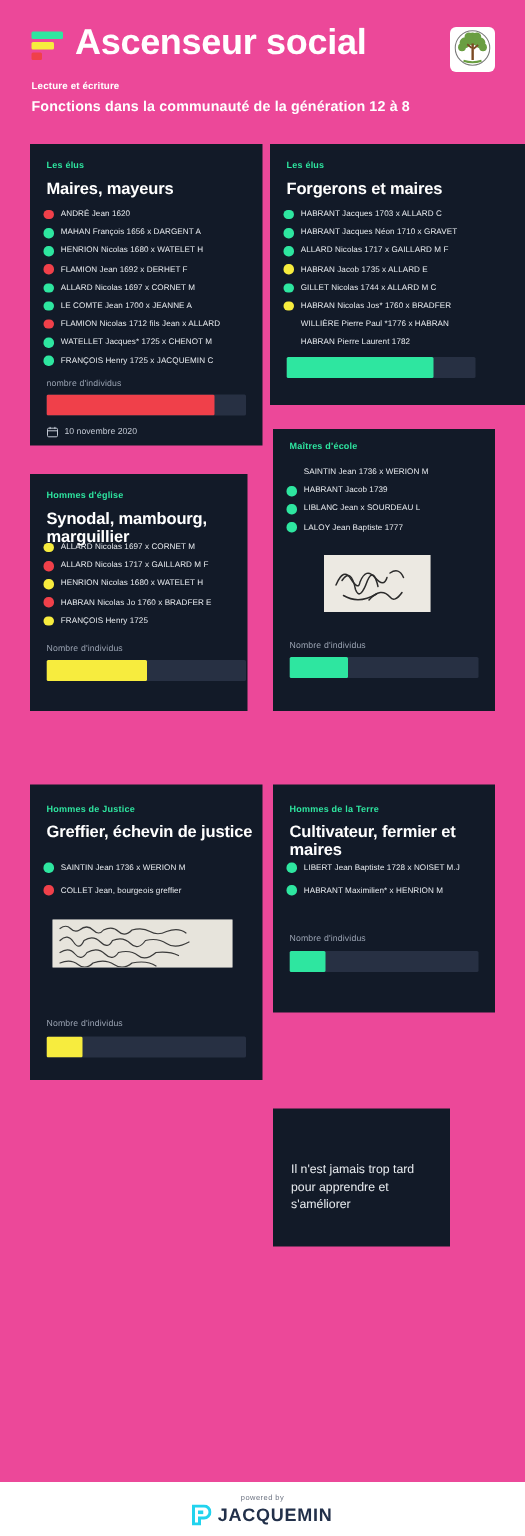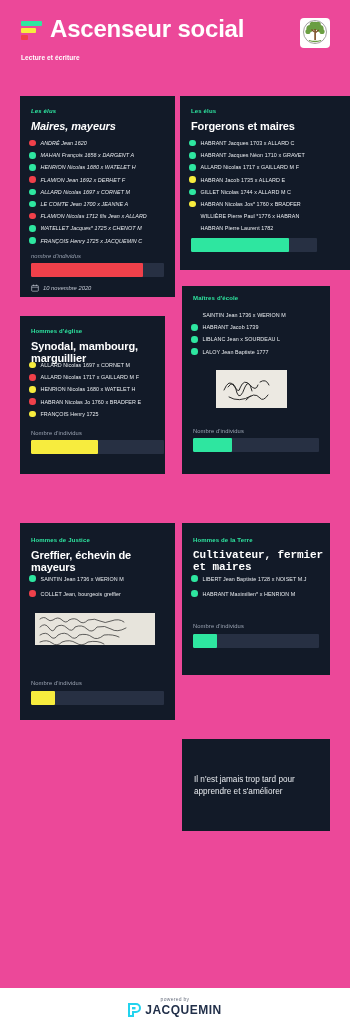--- a/index.html
+++ b/index.html
@@ -234,23 +234,24 @@
             <circle cx="8" cy="13.5" r="2.6"></circle>
           <circle cx="22" cy="13.5" r="2.6"></circle>
         </g>
         <path d="M14.3 11 L14.3 22 L15.9 22 L15.9 11 Z" fill="#7b4a24"></path>
         <path d="M14.5 14 L11.5 11.5 M15.7 14.5 L18.8 12" stroke="#7b4a24" stroke-width="1.1" fill="none"></path>
         <path d="M9 22.5 Q15 24.5 21 22.5" stroke="#6a9e42" stroke-width="1.3" fill="none"></path>
       </svg>
     </div>
 
     <div class="subtitle-kicker">Lecture et écriture</div>
-  </div>
-
-  <div class="card" style="left:20px; top:96px; width:155px; height:201px;font-style:italic;">
+    <div class="subtitle-main">Fonctions dans la communauté de la génération 12 à 8</div>
+  </div>
+
+  <div class="card" style="left:20px; top:96px; width:155px; height:201px;">
     <div class="card-kicker" style="top:12px;">Les élus</div>
     <div class="card-title" style="top:24px;">Maires, mayeurs</div>
 
     <div class="list" style="top:41px;">
       <div class="row">
           <span class="dot" style="background:#f0404a"></span>
           <span class="row-label">ANDRÉ Jean 1620</span>
         </div>
       <div class="row">
           <span class="dot" style="background:#2ee6a0"></span>
@@ -415,21 +416,21 @@
     </div>
 
     <div class="meter-label" style="top:114px;">Nombre d'individus</div>
     <div class="meter" style="top:124px; width:133px;">
       <div class="fill" style="width:50%; background:#f7ec3e;"></div>
     </div>
   </div>
 
   <div class="card" style="left:20px; top:523px; width:155px; height:197px;">
     <div class="card-kicker" style="top:14px;">Hommes de Justice</div>
-    <div class="card-title" style="top:26px;">Greffier, échevin de mayeurs</div>
+    <div class="card-title" style="top:26px;">Greffier, échevin de justice</div>
 
     <div class="list" style="top:48px;">
       <div class="row" style="height:15px;">
           <span class="dot" style="background:#2ee6a0"></span>
           <span class="row-label">SAINTIN Jean 1736 x WERION M</span>
         </div>
       <div class="row" style="height:15px;">
           <span class="dot" style="background:#f0404a"></span>
           <span class="row-label">COLLET Jean, bourgeois greffier</span>
         </div>
@@ -448,41 +449,41 @@
     </div>
 
     <div class="meter-label" style="top:157px;">Nombre d'individus</div>
     <div class="meter" style="top:168px; width:133px;">
       <div class="fill" style="width:18%; background:#f7ec3e;"></div>
     </div>
   </div>
 
   <div class="card" style="left:182px; top:523px; width:148px; height:152px;">
     <div class="card-kicker" style="top:14px;">Hommes de la Terre</div>
-    <div class="card-title" style="top:26px;font-family:Liberation Mono, monospace;">Cultivateur, fermier et maires</div>
+    <div class="card-title" style="top:26px;">Cultivateur, fermier et maires</div>
 
     <div class="list" style="top:48px;">
       <div class="row" style="height:15px;">
           <span class="dot" style="background:#2ee6a0"></span>
           <span class="row-label">LIBERT Jean Baptiste 1728 x NOISET M.J</span>
         </div>
       <div class="row" style="height:15px;">
           <span class="dot" style="background:#2ee6a0"></span>
           <span class="row-label">HABRANT Maximilien* x HENRION M</span>
         </div>
     </div>
 
     <div class="meter-label" style="top:100px;">Nombre d'individus</div>
     <div class="meter" style="top:111px; width:126px;">
       <div class="fill" style="width:19%; background:#2ee6a0;"></div>
     </div>
   </div>
 
 
-  <div class="card" style="left:182px; top:739px; width:148px; height:92px;">
+  <div class="card" style="left:182px; top:739px; width:118px; height:92px;">
     <div class="quote-text" style="top:35px;">Il n'est jamais trop tard pour apprendre et s'améliorer</div>
   </div>
 
 </div>
 
 <div class="footer">
   <div class="powered">powered by</div>
   <div class="pikto">
     <svg width="13" height="14" viewBox="0 0 13 14">
       <path d="M1 1 h7 a4 4 0 0 1 0 8 h-3 v4 h-4 z" fill="none" stroke="#22d3ee" stroke-width="2"></path>

